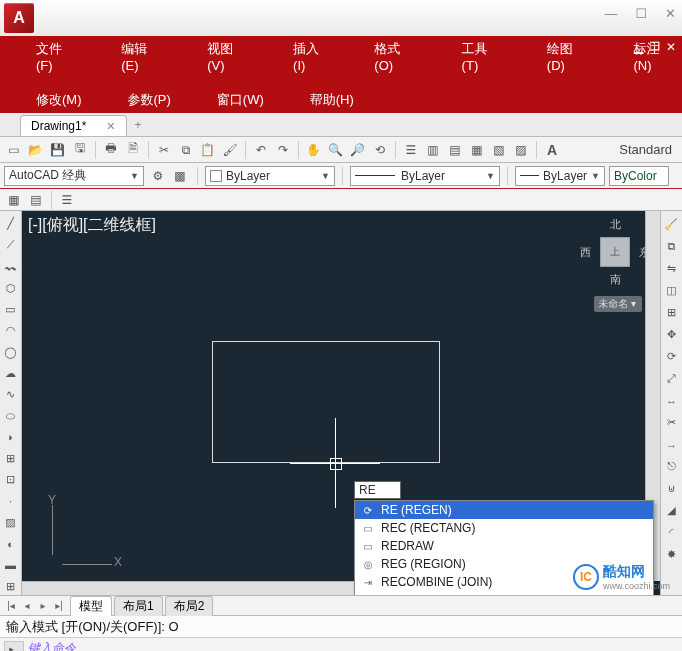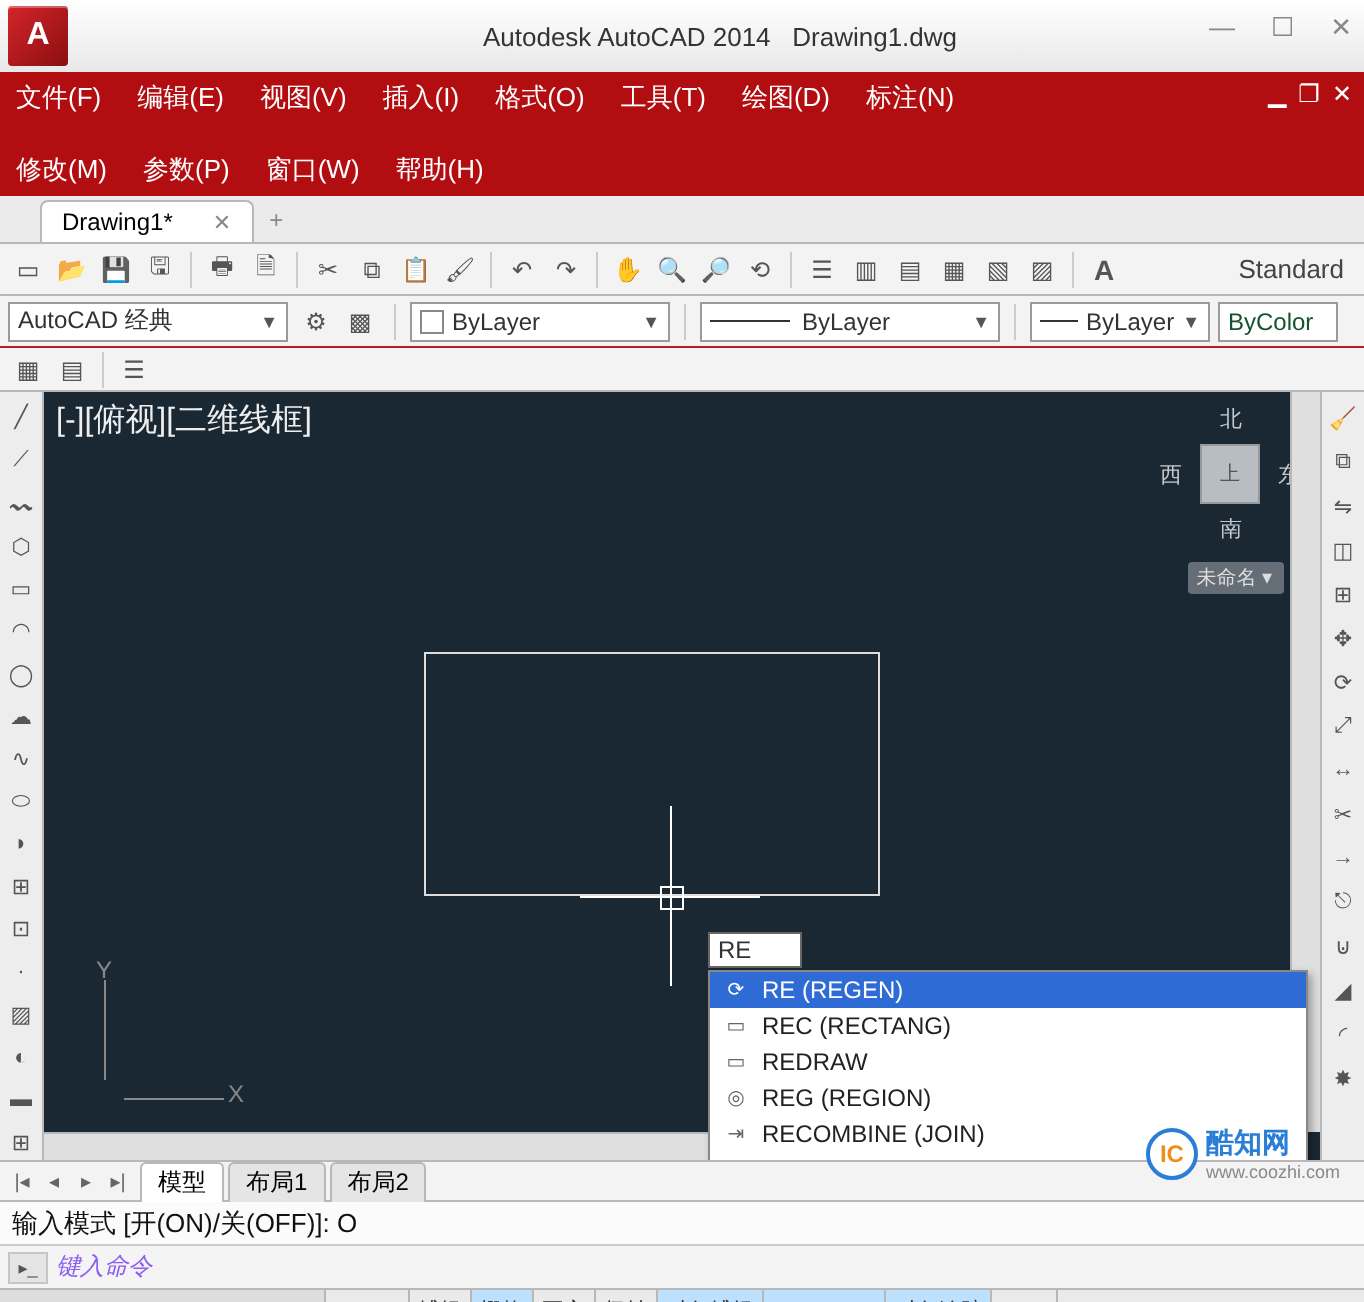--- a/index.html
+++ b/index.html
@@ -4,21 +4,21 @@
 <style>
 * { margin: 0; padding: 0; box-sizing: border-box; font-family: "Microsoft YaHei", Arial, sans-serif; }
 body { width: 682px; height: 651px; background: #f0f0f0; overflow: hidden; position: relative; font-size: 12px; }
 .titlebar { height: 36px; background: linear-gradient(to bottom, #fff, #e8e8e8); display: flex; align-items: center; padding: 0 4px; position: relative; }
 .app-logo { width: 30px; height: 30px; background: linear-gradient(135deg, #d4252a, #8a0e10); border-radius: 2px; display: flex; align-items: center; justify-content: center; color: #fff; font-weight: bold; font-size: 16px; margin-right: 8px; box-shadow: inset 0 1px 0 rgba(255,255,255,.3); }
 .title-text { flex: 1; text-align: center; color: #333; font-size: 13px; }
 .win-controls { position: absolute; right: 6px; top: 6px; display: flex; gap: 18px; color: #888; font-size: 13px; }
 .win-controls span { cursor: pointer; }
 .menubar { background: #b20d10; color: #fff; padding: 2px 6px; display: flex; flex-wrap: wrap; gap: 14px; font-size: 13px; position: relative; }
 .menubar .row { display: flex; gap: 14px; }
-.menubar .mitem { cursor: pointer; padding: 2px 2px; }
+.menubar .mitem { cursor: pointer; padding: 2px 2px; margin-left: 28px; }
 .menubar .right-ctl { position: absolute; right: 6px; top: 4px; display: flex; gap: 6px; font-size: 12px; }
 .tabs { background: #ebebeb; border-bottom: 1px solid #b8b8b8; height: 24px; display: flex; align-items: flex-end; padding-left: 20px; }
 .file-tab { background: #fff; border: 1px solid #b8b8b8; border-bottom: none; border-radius: 4px 4px 0 0; padding: 3px 10px; display: flex; align-items: center; gap: 20px; font-size: 12px; }
 .file-tab .close { color: #888; cursor: pointer; font-size: 11px; }
 .mod-tab-plus { padding: 4px 8px; color: #888; }
 .toolbar-row { background: #f3f3f3; border-bottom: 1px solid #b8b8b8; height: 26px; display: flex; align-items: center; padding: 0 4px; gap: 2px; }
 .tb-btn { width: 20px; height: 20px; display: flex; align-items: center; justify-content: center; color: #555; border: 1px solid transparent; border-radius: 2px; cursor: pointer; font-size: 12px; }
 .tb-sep { width: 1px; height: 18px; background: #ccc; margin: 0 3px; }
 .standard-label { margin-left: auto; font-size: 13px; color: #444; padding-right: 6px; }
 .props-row { background: #f3f3f3; border-bottom: 1px solid #b91c1c; height: 26px; display: flex; align-items: center; padding: 0 4px; gap: 4px; font-size: 12px; }
@@ -78,23 +78,20 @@
 .watermark { position: absolute; bottom: 60px; right: 12px; display: flex; align-items: center; gap: 4px; color: #2a7ed5; font-size: 14px; font-weight: bold; z-index: 20; }
 .watermark .logo { width: 26px; height: 26px; border: 2px solid #2a7ed5; border-radius: 50%; display: flex; align-items: center; justify-content: center; font-size: 12px; background: #fff; color: #f28c1a; }
 .swatch { width: 12px; height: 12px; background: #fff; border: 1px solid #888; display: inline-block; margin-right:4px; vertical-align:middle; }
 .line-sample { display: inline-block; width: 40px; border-top: 1px solid #333; margin-right: 6px; vertical-align: middle; }
 </style>
 </head>
 <body>
 
 <div class="titlebar">
   <div class="app-logo">A</div>
-  <div class="title-text">
-    <span>Autodesk AutoCAD 2014</span>&nbsp;&nbsp;&nbsp;<span>Drawing1.dwg</span>
-  </div>
   <div class="win-controls">
     <span>—</span>
     <span>☐</span>
     <span>✕</span>
   </div>
 </div>
 
 <div class="menubar">
   <div class="row">
     <span class="mitem">文件(F)</span>

